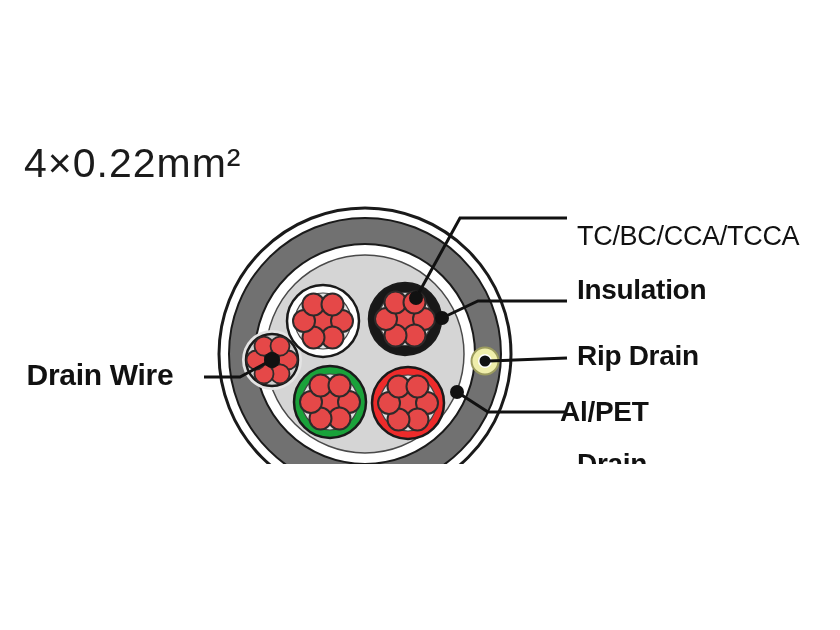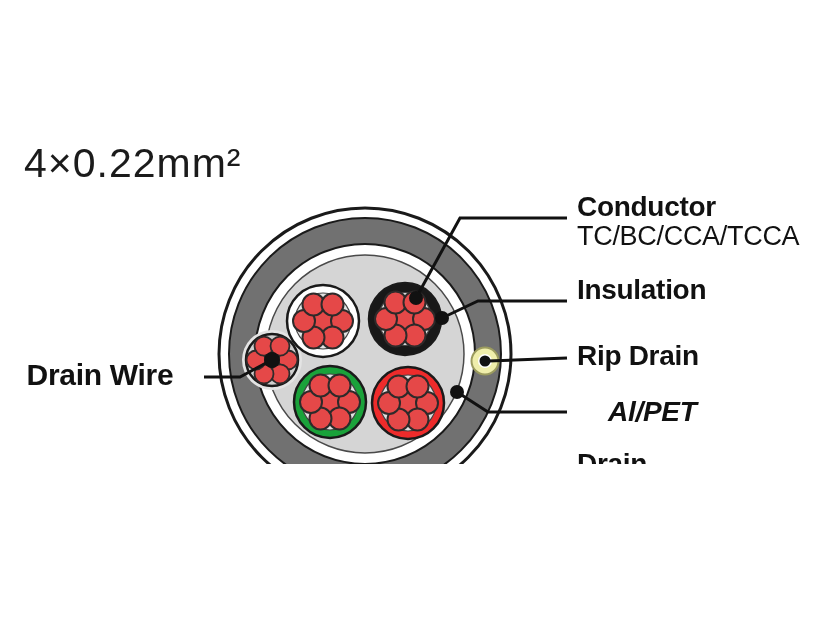--- a/index.html
+++ b/index.html
@@ -13,21 +13,21 @@
     letter-spacing:1px;color:#1b1b1b;white-space:nowrap;
   }
   .callout{position:absolute;white-space:nowrap;line-height:1.04;}
   .callout .head{font-size:28px;font-weight:700;letter-spacing:-0.3px;}
   .callout .sub{font-size:27px;font-weight:400;letter-spacing:-0.3px;}
   .co-conductor{left:577px;top:192px;}
   .co-conductor-sub{left:577px;top:222px;}
   .co-insulation{left:577px;top:275px;}
   .co-insulation-sub{left:577px;top:304px;}
   .co-rip{left:577px;top:341px;}
-  .co-alpet{left:608px;top:397px;font-style:italic;}
+  .co-alpet{left:560px;top:397px;}
   .co-jacket{left:577px;top:449px;}
   .co-pvc{left:562px;top:478px;}
   .co-drain{
     left:0;top:359px;width:200px;text-align:center;
     font-size:30px;font-weight:700;letter-spacing:-0.3px;
   }
 </style>
 </head>
 <body>
 
@@ -94,23 +94,20 @@
     <circle cx="442" cy="318" r="7" fill="#111111"></circle>
     <circle cx="485" cy="361" r="5.5" fill="#111111"></circle>
     <circle cx="457" cy="392" r="7" fill="#111111"></circle>
     <circle cx="445" cy="477" r="8" fill="#111111"></circle>
   </svg>
 
   <div class="page-title">4×0.22mm²</div>
 
   <div class="callout co-drain">Drain Wire</div>
 
-  <div class="callout co-conductor head">
-    <span class="head">Conductor</span>
-  </div>
   <div class="callout co-conductor-sub">
     <span class="sub">TC/BC/CCA/TCCA</span>
   </div>
 
   <div class="callout co-insulation">
     <span class="head">Insulation</span>
   </div>
 
   <div class="callout co-rip">
     <span class="head">Rip Drain</span>

